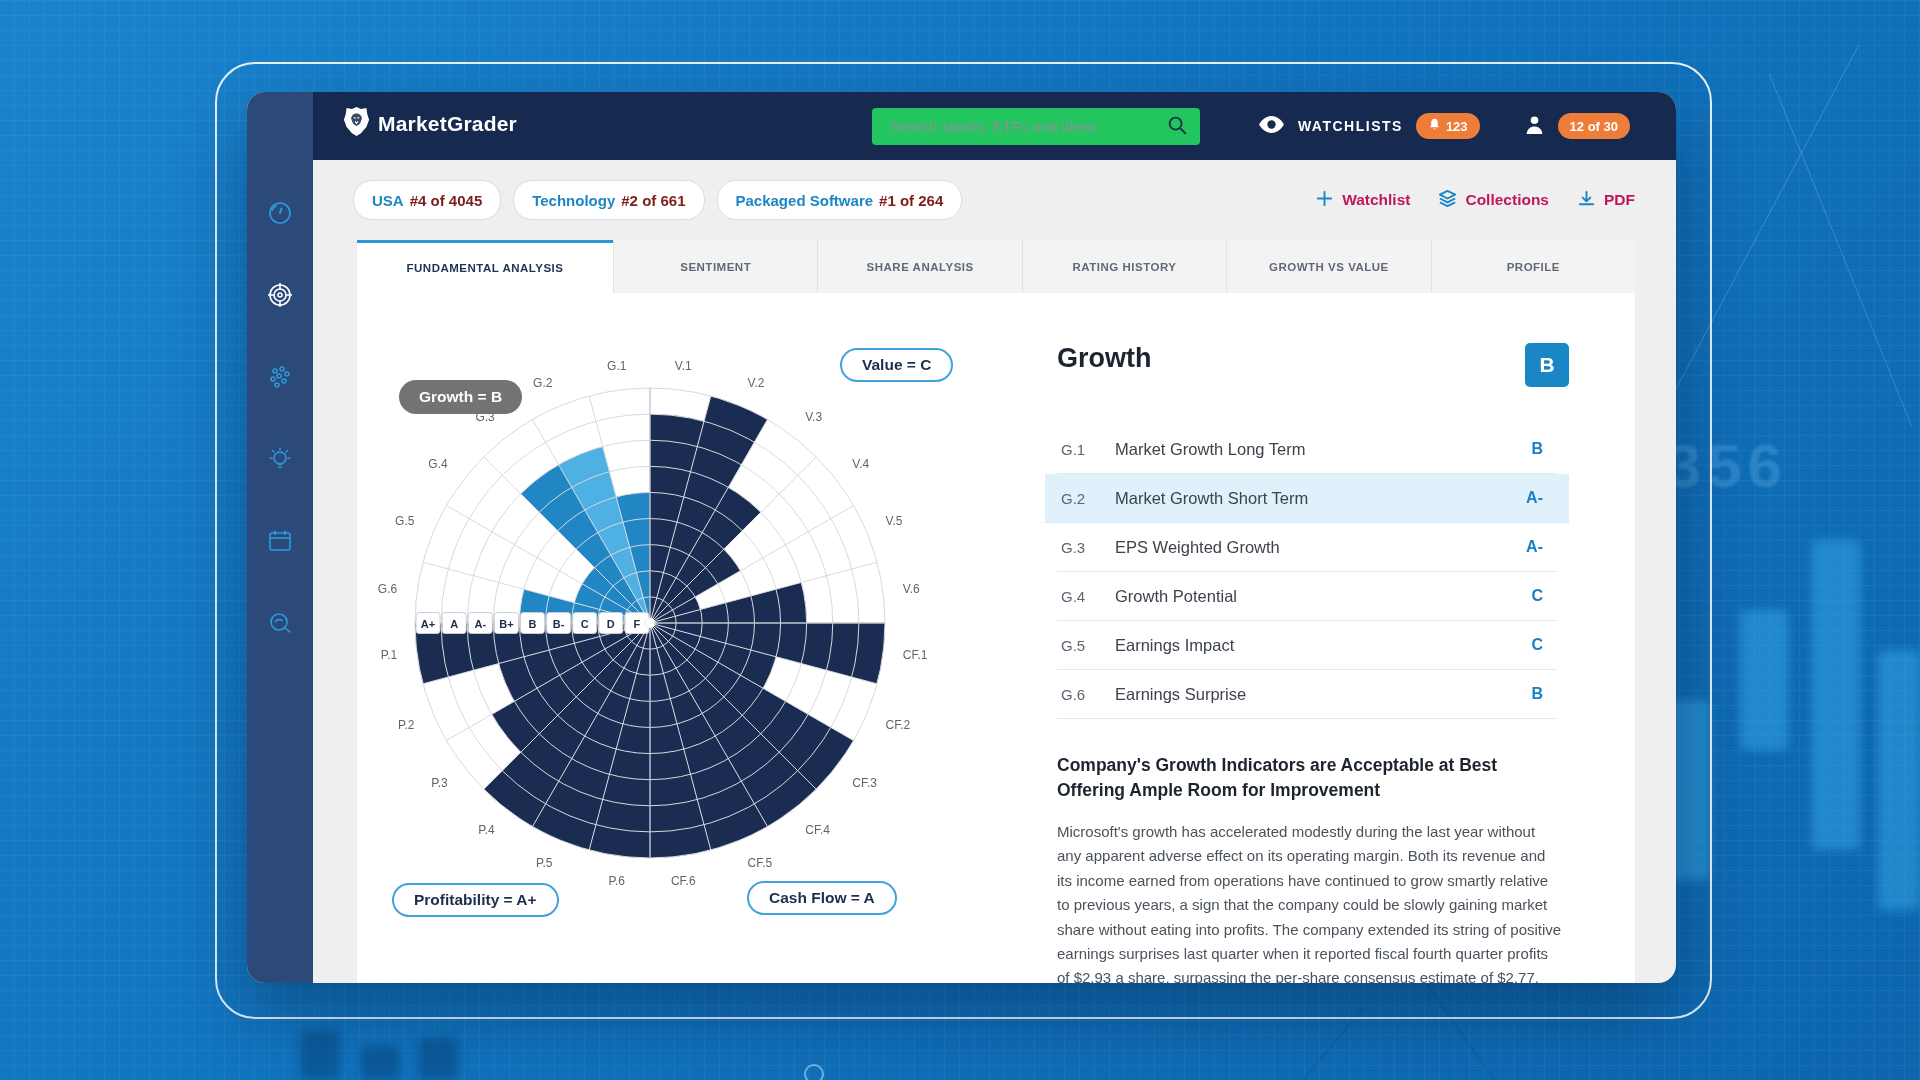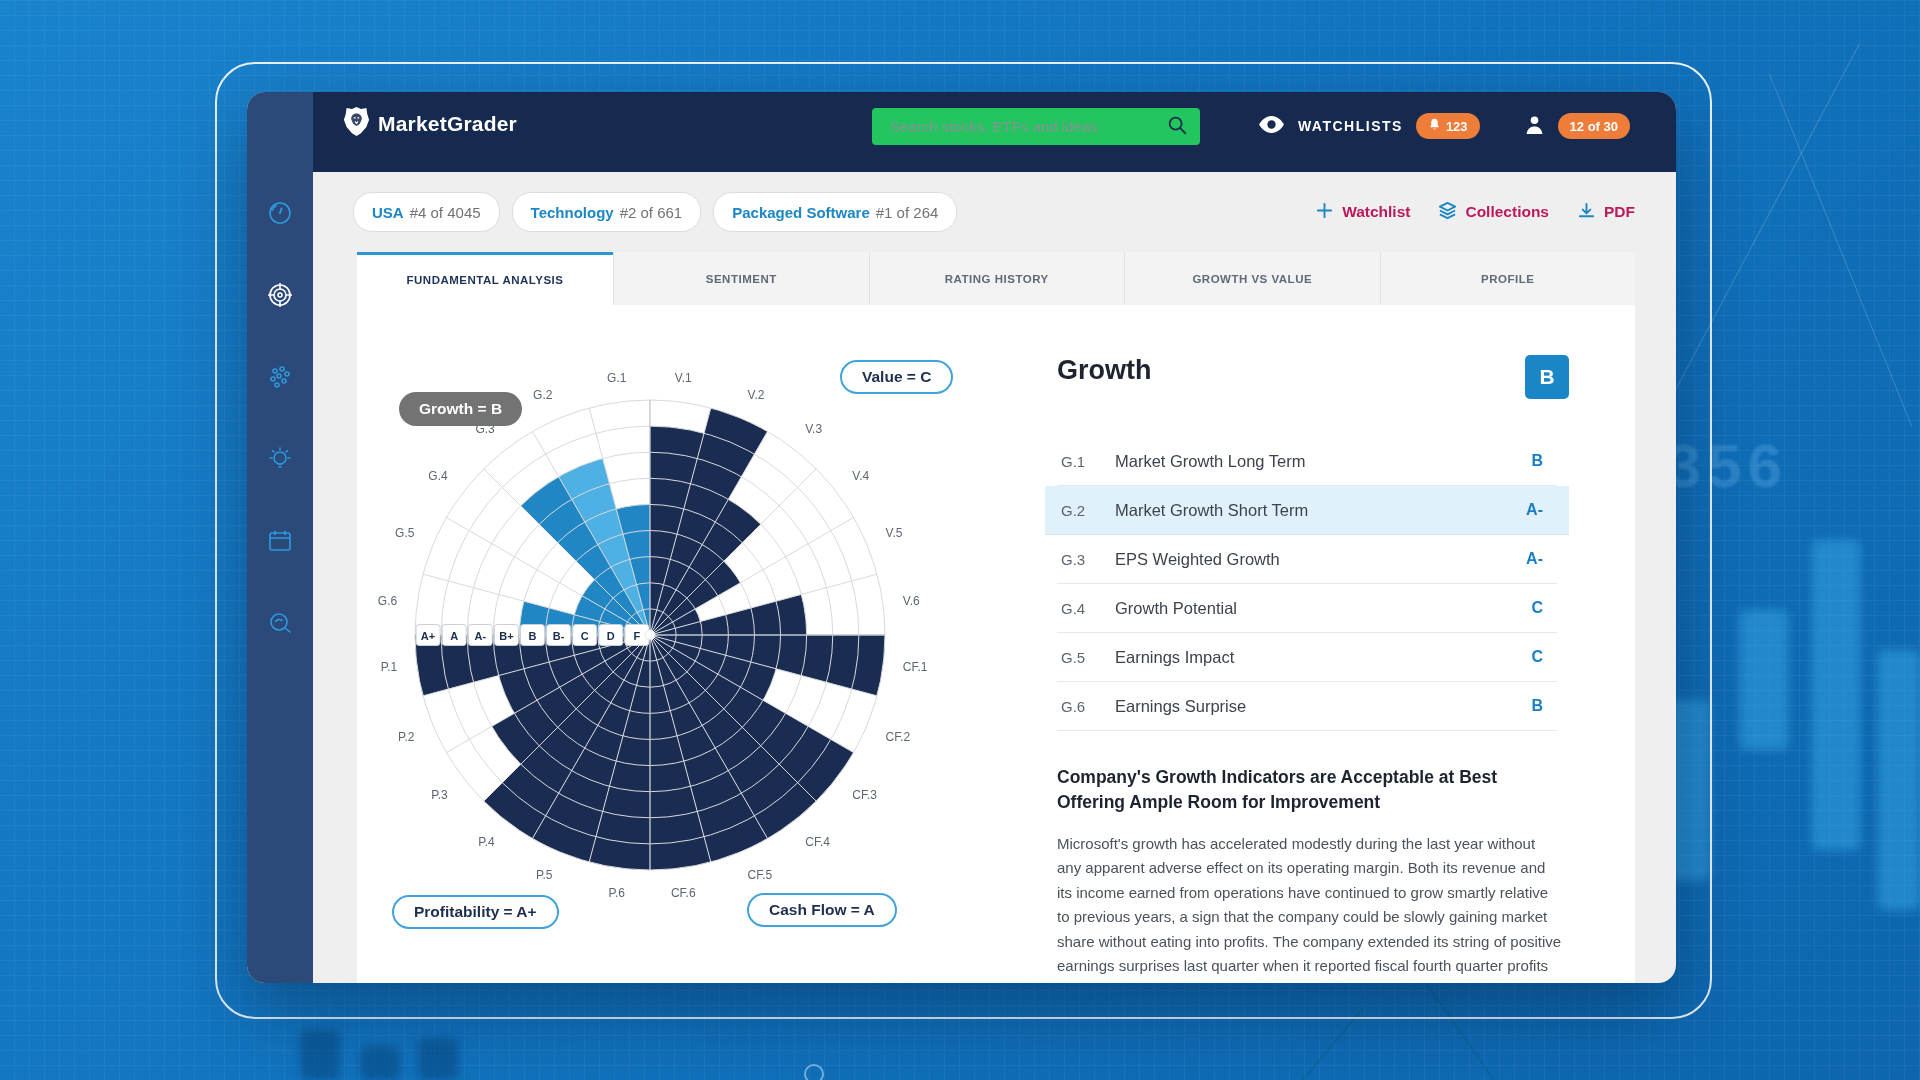--- a/index.html
+++ b/index.html
@@ -22,36 +22,36 @@
   
   .frame{position:absolute;left:215px;top:62px;width:1493px;height:953px;border:2px solid rgba(255,255,255,.9);border-radius:40px;pointer-events:none;}
   .window{position:absolute;left:247px;top:92px;width:1429px;height:891px;border-radius:18px;overflow:hidden;display:flex;box-shadow:0 30px 70px rgba(0,25,55,.4);background:#efefef;}
   
   .sidebar{width:66px;background:#2b4979;display:flex;flex-direction:column;align-items:center;padding-top:108px;gap:52px;flex:none;}
   .side-icon{width:30px;height:30px;display:flex;align-items:center;justify-content:center;cursor:pointer;}
   .side-icon svg{width:28px;height:28px;stroke:#2d9ade;fill:none;stroke-width:1.6;}
   .side-icon.active svg{stroke:#ffffff;}
   
   .main{flex:1;display:flex;flex-direction:column;min-width:0;}
-  .topbar{height:80px;background:#16294e;position:relative;flex:none;}
+  .topbar{height:68px;background:#16294e;position:relative;flex:none;}
   .brand{position:absolute;left:30px;top:14px;display:flex;align-items:center;gap:8px;}
   .brand-name{color:#fff;font-size:21px;font-weight:bold;letter-spacing:.2px;}
   .search{position:absolute;left:559px;top:16px;width:328px;height:37px;background:#22c55e;border-radius:4px;display:flex;align-items:center;padding:0 12px 0 16px;box-sizing:border-box;}
   .search input{border:none;outline:none;flex:1;font-size:15px;color:#333;font-family:inherit;background:transparent;}
   .search input::placeholder{color:#8a919a;}
   .top-right{position:absolute;right:46px;top:0;height:68px;display:flex;align-items:center;gap:13px;}
   .watch-label{color:#fff;font-size:14px;font-weight:bold;letter-spacing:1.5px;}
   .pill-orange{background:#ee7d3a;color:#fff;border-radius:14px;height:26px;display:flex;align-items:center;gap:5px;padding:0 12px;font-size:13px;font-weight:bold;cursor:pointer;}
   .gap30{width:18px;}
   
   .subbar{height:80px;display:flex;align-items:center;padding:0 41px 0 40px;flex:none;}
   .chips{display:flex;gap:12px;flex:1;}
   .chip{background:#fff;border:1px solid #d9dde1;border-radius:19px;height:38px;display:flex;align-items:center;gap:6px;padding:0 18px;font-size:15px;cursor:pointer;white-space:nowrap;}
   .chip b{color:#1b86c5;}
-  .chip span{color:#737373;}
+  .chip span{color:#7f1d1d;font-weight:bold;}
   .actions{display:flex;align-items:center;gap:28px;}
   .action{display:flex;align-items:center;gap:8px;cursor:pointer;font-size:15.5px;font-weight:bold;color:#be185d;}
   .action svg{width:19px;height:19px;stroke:#1b86c5;fill:none;stroke-width:2;}
   
   .tabrow{height:53px;margin:0 41px 0 44px;display:flex;flex:none;justify-content:space-between;}
   .tab{flex:1;background:#f3f3f4;border-left:1px solid #e2e2e3;display:flex;align-items:center;justify-content:center;font-size:11.5px;letter-spacing:.5px;color:#5f6a76;font-weight:bold;cursor:pointer;text-transform:uppercase;}
   .tab:first-child{border-left:none;}
   .tab.active{flex:none;width:256px;background:#ffffff;border-top:3px solid #2a97d4;color:#1d3357;font-weight:800;}
   
   .card{flex:1;background:#ffffff;margin:0 41px 0 44px;position:relative;overflow:hidden;}
@@ -224,20 +224,21 @@
                 <path d="M10 3 V12 M6 9 L10 13 14 9 M3 16 H17" stroke-linecap="round" stroke-linejoin="round"></path>
               </svg></span>
           <span>PDF</span>
         </span>
       </div>
     </div>
 
     <div class="tabrow" id="tabrow">
         <div class="tab active">FUNDAMENTAL ANALYSIS</div>
         <div class="tab">SENTIMENT</div>
+        <div class="tab">SHARE ANALYSIS</div>
         <div class="tab">RATING HISTORY</div>
         <div class="tab">GROWTH VS VALUE</div>
         <div class="tab">PROFILE</div>
       </div>
 
     <div class="card">
 
       <div class="chart-wrap">
         <svg id="wheel" width="700" height="690" viewBox="0 0 700 690">
             <path d="M293,330 L293.00,199.44 A130.55555555555554,130.55555555555554 0 0 0 259.21,203.89 Z" fill="#2186c4"></path>

